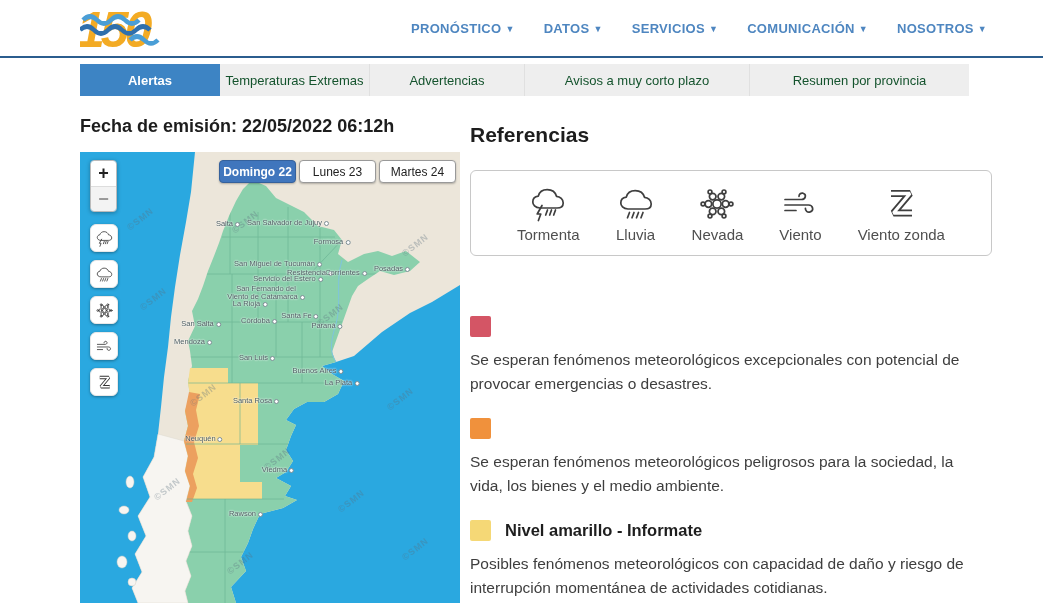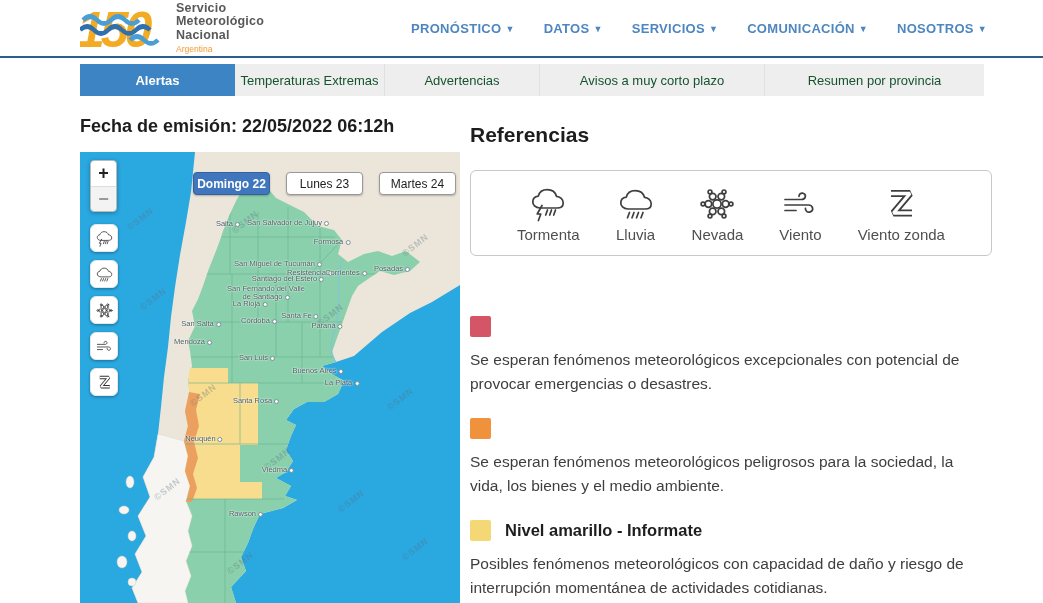--- a/index.html
+++ b/index.html
@@ -45,21 +45,21 @@
   #zoomctl { position:absolute; left:10px; top:8px; width:27px; border-radius:4px; overflow:hidden;
              box-shadow:0 1px 4px rgba(0,0,0,.3); border:1px solid #bbb; }
   .zbtn { width:100%; height:25px; background:#fff; display:flex; align-items:center; justify-content:center;
           font-size:18px; font-weight:bold; color:#222; cursor:pointer; }
   .zbtn.minus { border-top:1px solid #ddd; background:#f3f3f3; color:#999; }
   
   .layer-btn { position:absolute; left:10px; width:28px; height:28px; background:#fff;
                border:1px solid #e8e8e8; border-radius:6px; box-shadow:0 1px 3px rgba(0,0,0,.35);
                display:flex; align-items:center; justify-content:center; color:#333; cursor:pointer; }
   
-  #days { position:absolute; right:4px; top:20px; display:flex; gap:16px; }
+  #days { position:absolute; right:4px; top:8px; display:flex; gap:3px; }
   .day-btn { width:77px; height:23px; background:#fff; border:1px solid #999; border-radius:4px;
              display:flex; align-items:center; justify-content:center; font-size:12px; color:#222;
              box-shadow:0 1px 2px rgba(0,0,0,.25); cursor:pointer; }
   .day-btn.active { background:var(--day_active,#4076bd); border-color:#35619c; color:#fff; font-weight:bold; }
 
   
   #ref-title { position:absolute; left:470px; top:123px; font-size:21px; font-weight:bold; color:#1d1d1d; }
   #ref-box { position:absolute; left:470px; top:170px; width:522px; height:86px;
              border:1px solid #c8c8c8; border-radius:6px; display:flex; align-items:center;
              justify-content:space-around; padding:0 28px; }
@@ -125,38 +125,32 @@
 <div id="page">
 
   <header id="header">
     <div id="logo">
       <svg width="88" height="50" viewBox="0 0 88 50">
         <text x="-3" y="43" font-family="Liberation Sans, sans-serif" font-weight="bold" font-style="italic" font-size="50" fill="#f3ab24" letter-spacing="-4">150</text>
         <path d="M3 16 q7 -7 14 0 t14 0 t14 0 t14 0" stroke="#4a9ed6" stroke-width="4.5" fill="none"></path>
         <path d="M0 26 q7 -7 14 0 t14 0 t14 0 t14 0 t14 0" stroke="#2f70ad" stroke-width="4.5" fill="none"></path>
         <path d="M50 36 q7 -7 14 0 t14 0" stroke="#4a9ed6" stroke-width="4.5" fill="none"></path>
       </svg>
-      <div id="logo-text">
-        <span class="logo-line">Servicio</span>
-        <span class="logo-line">Meteorológico</span>
-        <span class="logo-line">Nacional</span>
-        <span class="logo-country">Argentina</span>
-      </div>
     </div>
     <nav id="nav">
       <span class="nav-item"><span>PRONÓSTICO</span><span class="nav-caret">▼</span></span>
       <span class="nav-item"><span>DATOS</span><span class="nav-caret">▼</span></span>
       <span class="nav-item"><span>SERVICIOS</span><span class="nav-caret">▼</span></span>
       <span class="nav-item"><span>COMUNICACIÓN</span><span class="nav-caret">▼</span></span>
       <span class="nav-item"><span>NOSOTROS</span><span class="nav-caret">▼</span></span>
     </nav>
   </header>
 
   <div id="tabbar">
-    <div class="tab active" style="width:155px">Alertas</div>
+    <div class="tab active" style="width:140px">Alertas</div>
     <div class="tab" style="width:150px">Temperaturas Extremas</div>
     <div class="tab" style="width:155px">Advertencias</div>
     <div class="tab" style="width:225px">Avisos a muy corto plazo</div>
     <div class="tab" style="width:219px">Resumen por provincia</div>
   </div>
 
   <div id="fecha">
     <span>Fecha de emisión:</span> <span>22/05/2022 06:12h</span>
   </div>
 
@@ -235,22 +229,22 @@
         <span class="wm" style="left: 145px; top: 406px;">©SMN</span>
       </div>
     <div id="city-layer">
         <div class="city" style="left: 148px; top: 72px;">Salta</div>
         <div class="city" style="left: 208px; top: 71px;">San Salvador de Jujuy</div>
         <div class="city" style="left: 252px; top: 90px;">Formosa</div>
         <div class="city" style="left: 198px; top: 112px;">San Miguel de Tucumán</div>
         <div class="city" style="left: 230px; top: 121px;">Resistencia</div>
         <div class="city" style="left: 266px; top: 121px;">Corrientes</div>
         <div class="city" style="left: 312px; top: 117px;">Posadas</div>
-        <div class="city" style="left: 208px; top: 127px;">Santiago del Estero</div>
-        <div class="city" style="left: 186px; top: 141px; white-space: normal; width: 80px;">San Fernando del Valle de Santiago</div>
+        <div class="city" style="left: 208px; top: 127px;">Servicio del Estero</div>
+        <div class="city" style="left: 186px; top: 141px; white-space: normal; width: 80px;">San Fernando del Viento de Catamarca</div>
         <div class="city" style="left: 170px; top: 152px;">La Rioja</div>
         <div class="city" style="left: 121px; top: 172px;">San Salta</div>
         <div class="city" style="left: 179px; top: 169px;">Córdoba</div>
         <div class="city" style="left: 220px; top: 164px;">Santa Fe</div>
         <div class="city" style="left: 247px; top: 174px;">Paraná</div>
         <div class="city" style="left: 113px; top: 190px;">Mendoza</div>
         <div class="city" style="left: 177px; top: 206px;">San Luis</div>
         <div class="city" style="left: 238px; top: 219px;">Buenos Aires</div>
         <div class="city" style="left: 262px; top: 231px;">La Plata</div>
         <div class="city" style="left: 176px; top: 249px;">Santa Rosa</div>

